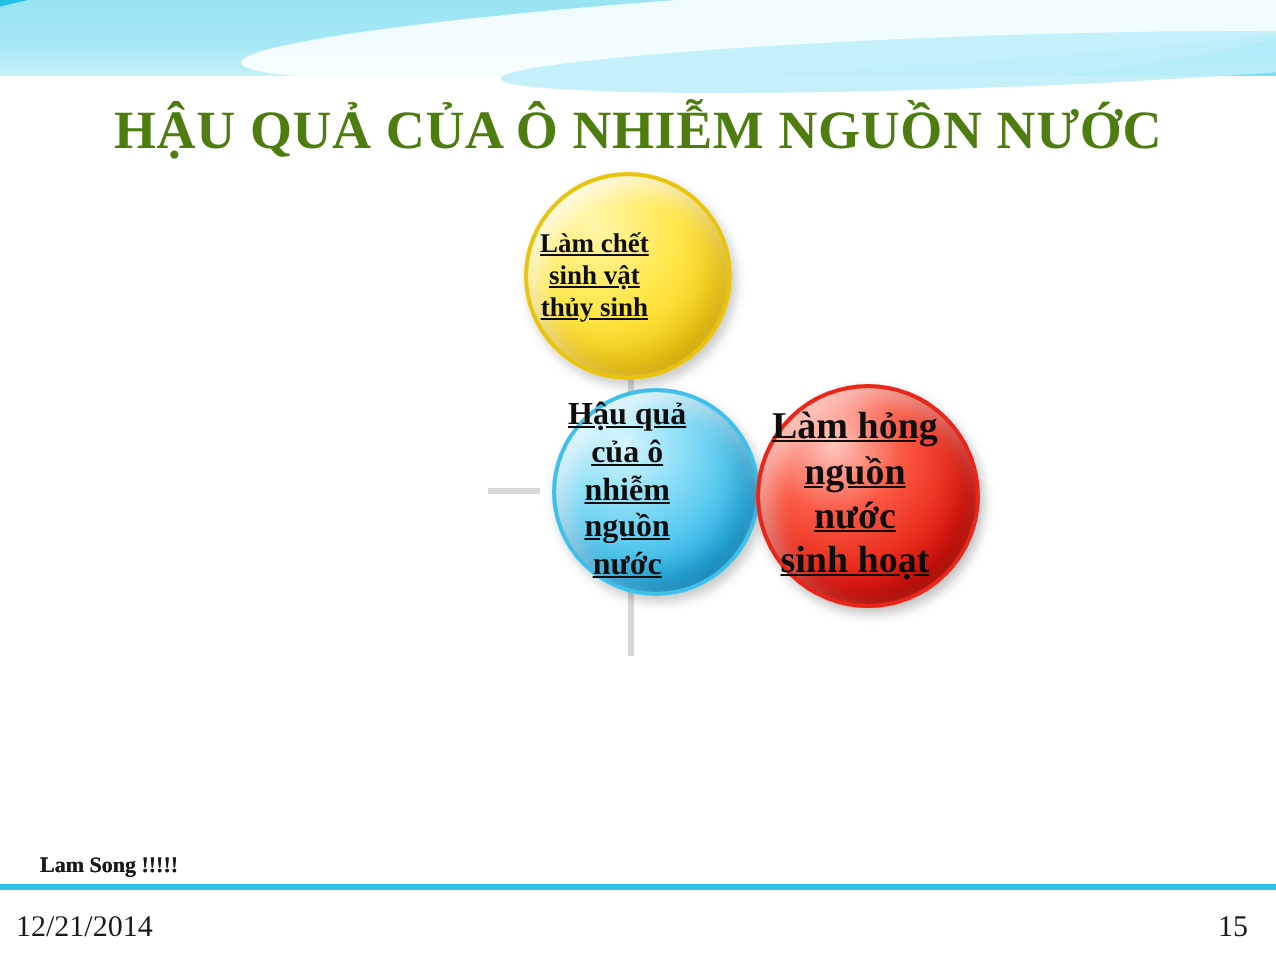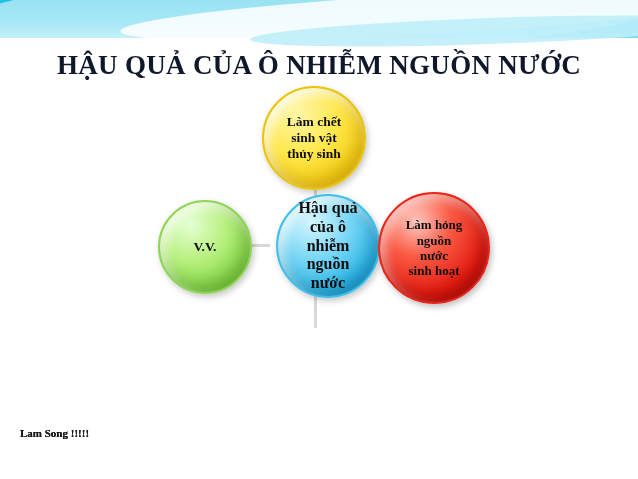--- a/index.html
+++ b/index.html
@@ -69,44 +69,45 @@
   .title {
     position: absolute;
     left: 0;
     top: 50px;
     width: 638px;
     text-align: center;
     font-family: "Liberation Serif", serif;
     font-weight: bold;
     font-size: 27px;
     letter-spacing: 0.3px;
-    color: #0f172a;
+    color: #4d7c0f;
     white-space: nowrap;
   }
 
   
   .diagram {
     position: absolute;
     left: 150px;
     top: 86px;
     width: 350px;
     height: 340px;
   }
   .circle {
     position: absolute;
     border-radius: 50%;
     display: flex;
     align-items: center;
-    justify-content: center;
+    justify-content: flex-start;
     text-align: center;
     font-family: "Liberation Serif", serif;
     font-weight: bold;
     color: #0d0d0d;
     line-height: 1.18;
     box-sizing: border-box;
+    text-decoration: underline;
   }
   .circle .lbl { padding: 0 6px; }
 
   
   .conn {
     position: absolute;
     background: #d8d8d8;
   }
   .conn-v { width: 3px; }
   .conn-h { height: 3px; }
@@ -127,21 +128,21 @@
   }
   .c-center {
     left: 126px; top: 108px; width: 104px; height: 104px;
     font-size: 16px;
     background: radial-gradient(circle at 34% 26%, #d6f6ff 0%, #7fd9f5 35%, #2fb8e8 70%, #0e88bf 100%);
     border: 2px solid #3fc0ea;
     box-shadow: inset -6px -8px 14px rgba(0,70,110,0.33), inset 5px 6px 12px rgba(255,255,255,0.8), 2px 3px 6px rgba(0,0,0,0.22);
   }
   .c-right {
     left: 228px; top: 106px; width: 112px; height: 112px;
-    font-size: 13px;
+    font-size: 19px;
     background: radial-gradient(circle at 34% 26%, #ffc8c0 0%, #fa5a44 32%, #e41b10 68%, #a50b04 100%);
     border: 2px solid #e8261a;
     box-shadow: inset -6px -8px 14px rgba(110,0,0,0.38), inset 5px 6px 12px rgba(255,255,255,0.6), 2px 3px 6px rgba(0,0,0,0.25);
   }
   .c-bottom {
     left: 112px; top: 236px; width: 104px; height: 104px;
     font-size: 13.5px;
     background: radial-gradient(circle at 34% 26%, #f4ffd8 0%, #dff3a8 38%, #c9e77c 72%, #a8c94e 100%);
     border: 2px solid #cfe98b;
     box-shadow: inset -6px -8px 14px rgba(110,130,40,0.3), inset 5px 6px 12px rgba(255,255,255,0.85), 2px 3px 6px rgba(0,0,0,0.2);
@@ -208,33 +209,34 @@
   <div class="diagram">
     <div class="conn conn-v" style="left:164px; top:96px; height:20px;"></div>
     <div class="conn conn-v" style="left:164px; top:204px; height:38px;"></div>
     <div class="conn conn-h" style="left:94px; top:158px; width:26px;"></div>
     <div class="conn conn-h" style="left:212px; top:158px; width:24px;"></div>
 
     <div class="circle c-top">
       <span class="lbl">Làm chết<br>sinh vật<br>thủy sinh</span>
     </div>
 
-    <div class="circle c-left">
-      <span class="lbl">V.V.</span>
-    </div>
 
     <div class="circle c-center">
       <span class="lbl">Hậu quả<br>của ô<br>nhiễm<br>nguồn<br>nước</span>
     </div>
 
     <div class="circle c-right">
       <span class="lbl">Làm hỏng<br>nguồn<br>nước<br>sinh hoạt</span>
     </div>
 
   </div>
 
   <div class="footnote">
     <span class="fn1">Lam Song !!!!!</span>
     <span class="fn2">Lam Song !!!!!</span>
   </div>
 
+  <div class="footer-bar">
+    <div class="footer-date">12/21/2014</div>
+    <div class="footer-page">15</div>
+  </div>
 
 </div>
 
 </body></html>

